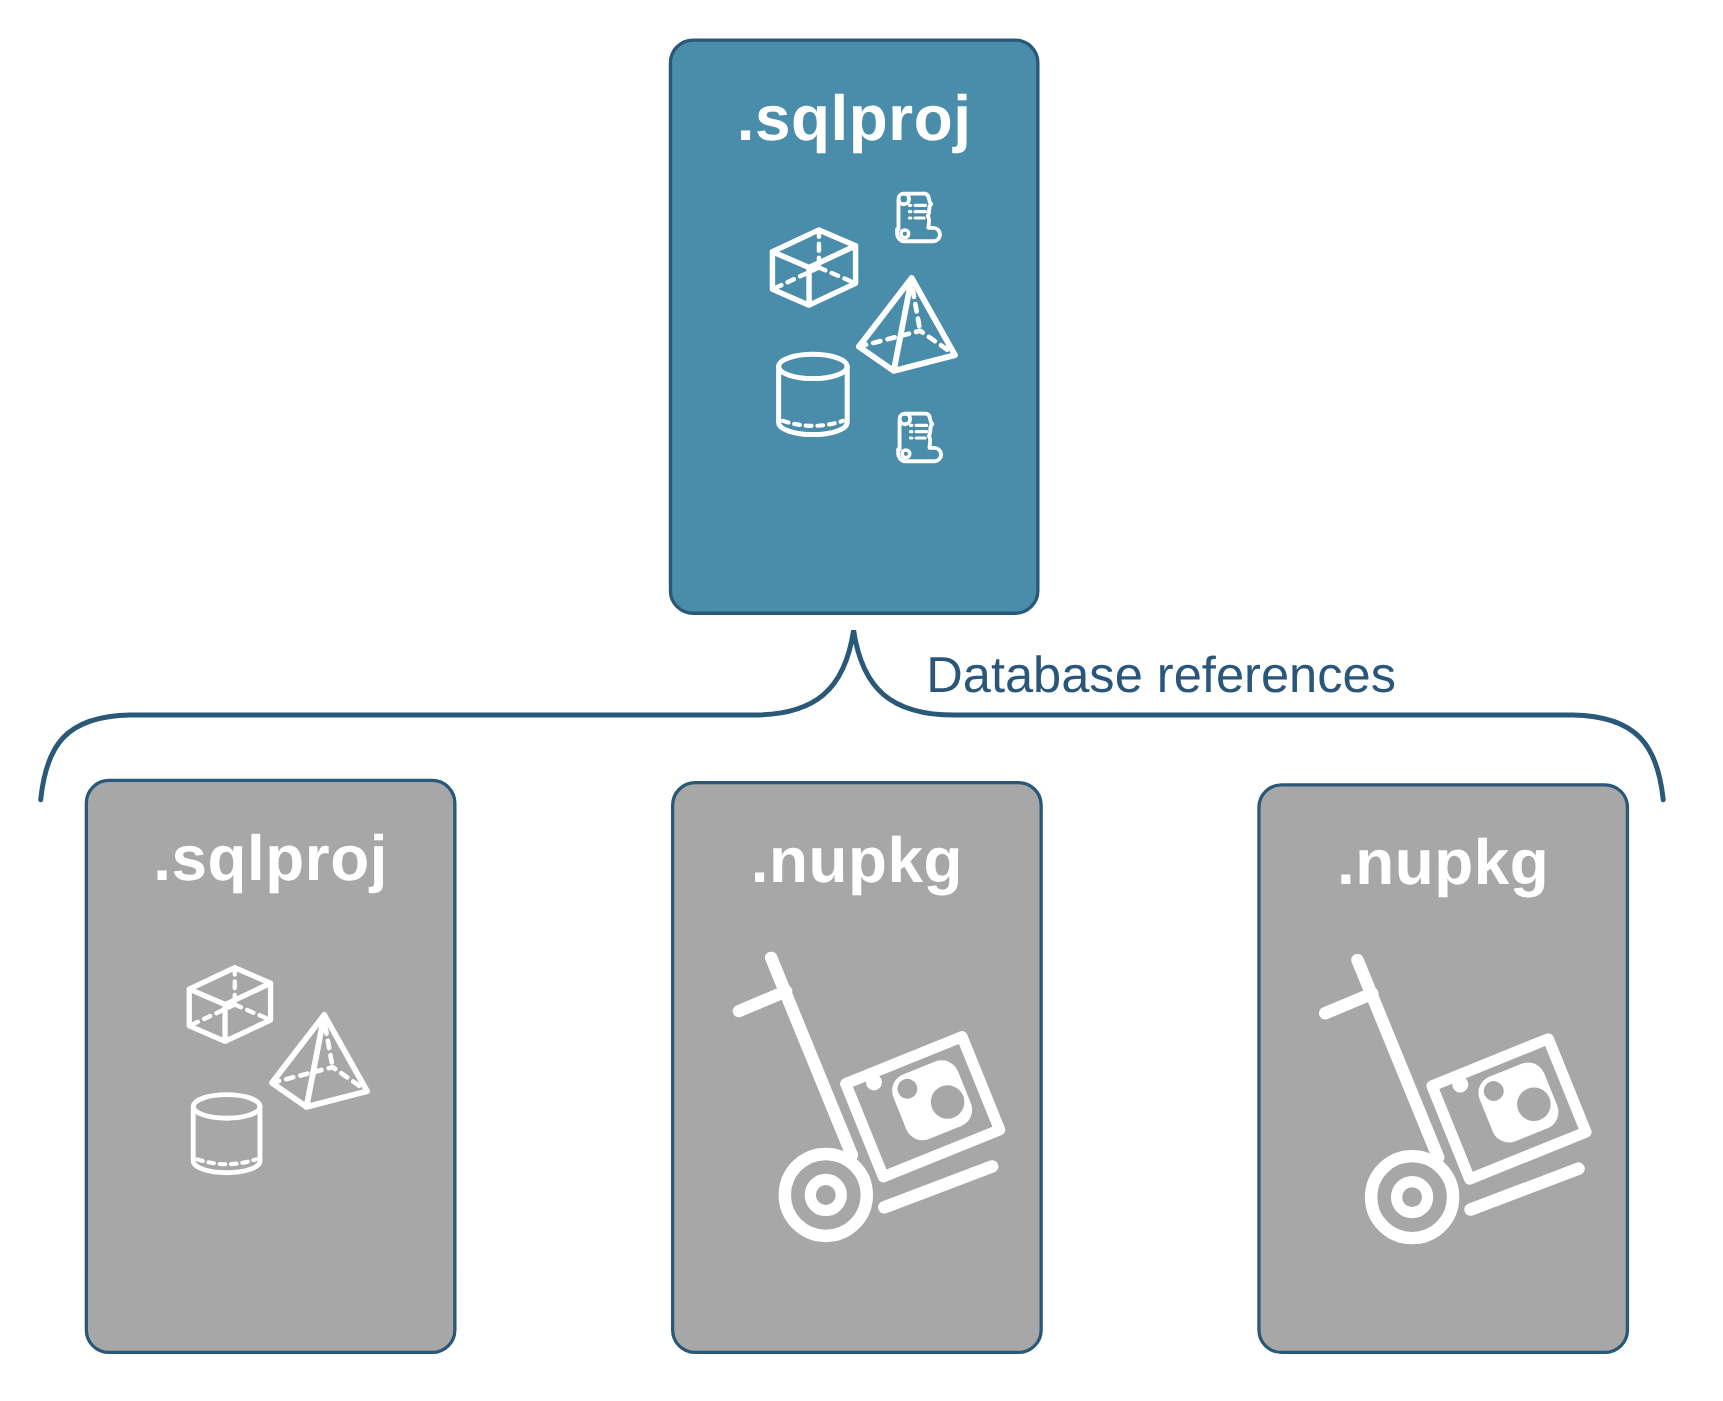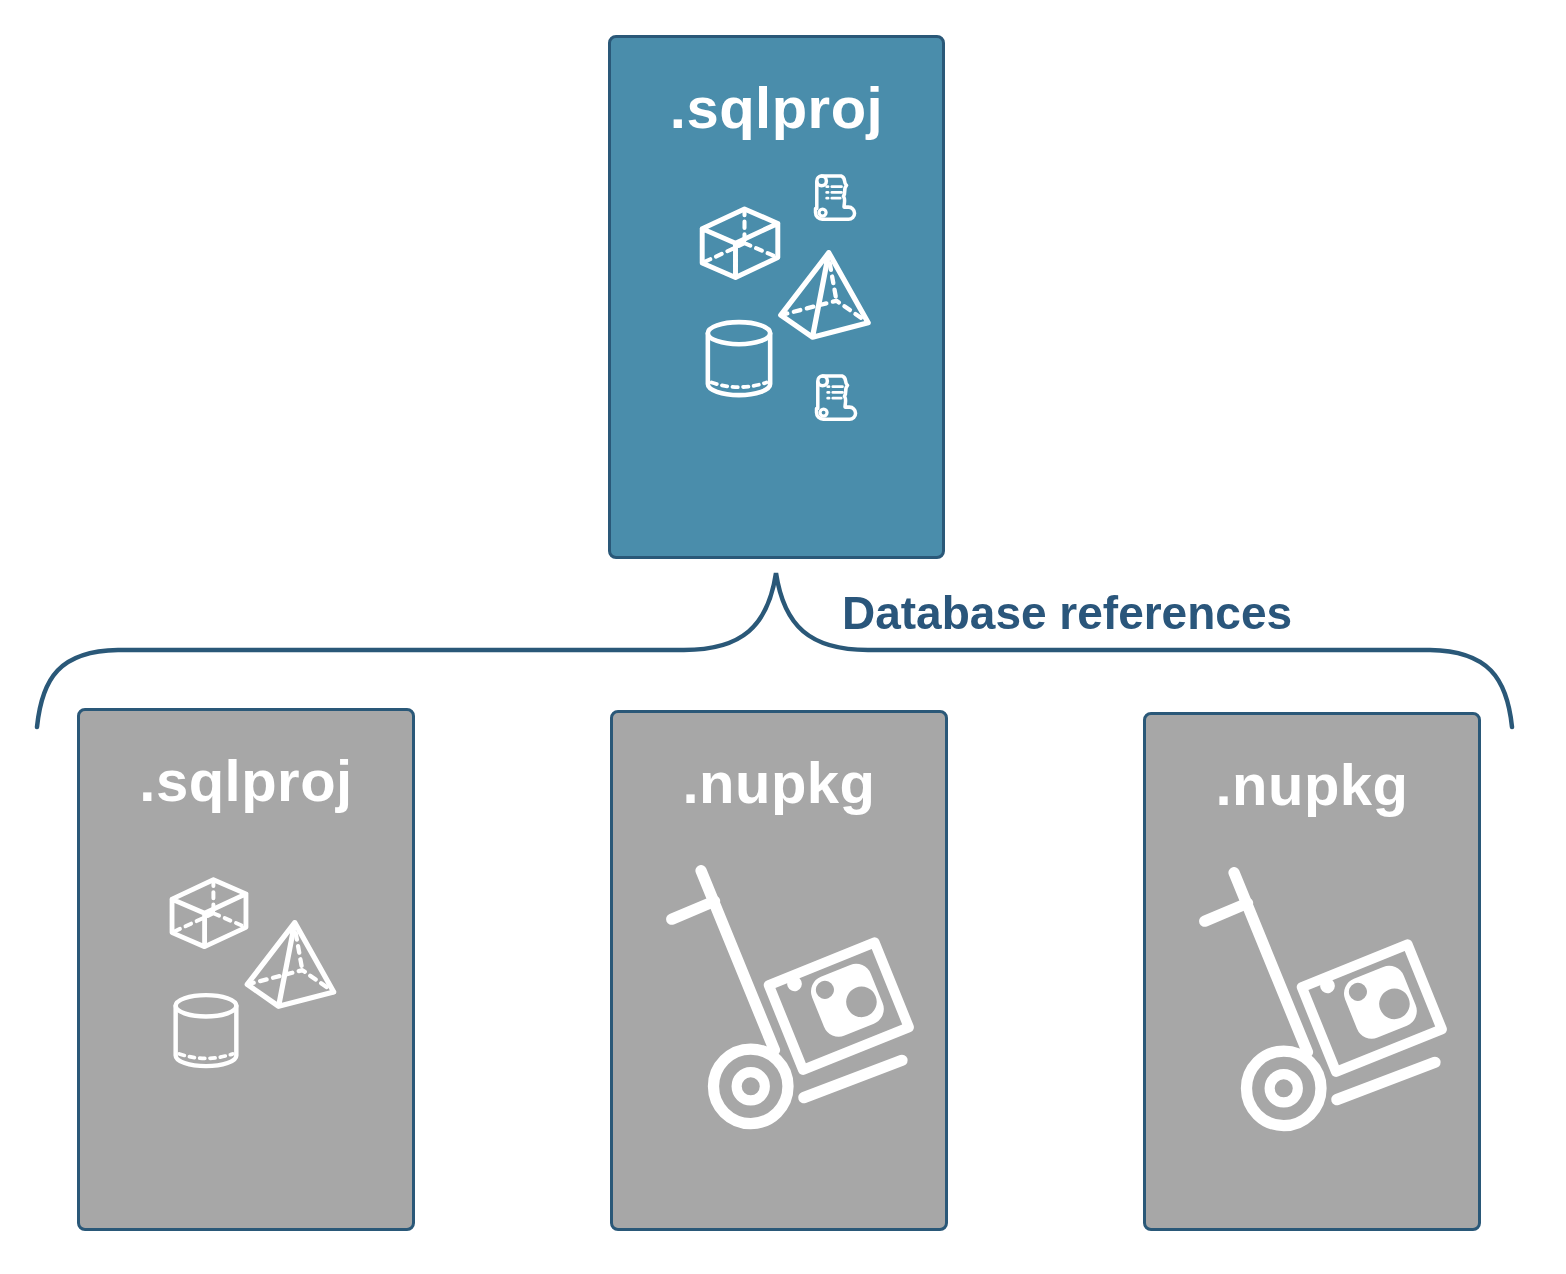--- a/index.html
+++ b/index.html
@@ -14,21 +14,21 @@
   #canvas{
     position:relative;
     width:1566px;height:1274px;
     background:var(--page-bg);
     font-family:"Liberation Sans", sans-serif;
     overflow:hidden;
   }
   .card{
     position:absolute;
     border:3.5px solid var(--stroke-blue);
-    border-radius:8px;
+    border-radius:22px;
     box-sizing:border-box;
   }
   .card.teal{background:var(--accent-teal);}
   .card.gray{background:var(--card-gray);}
   .card-title{
     position:absolute;
     top:36px;left:0;right:0;
     text-align:center;
     font-weight:bold;
     font-size:58px;
@@ -38,21 +38,21 @@
   .icon{position:absolute;}
   .icon svg{display:block;width:100%;height:100%;}
   .s{stroke:var(--icon-white);fill:none;stroke-linecap:round;stroke-linejoin:round;}
   .dash{stroke-dasharray:7 7;}
   .f{fill:var(--icon-white);stroke:none;}
   #brace-svg{position:absolute;left:0;top:0;width:1566px;height:1274px;pointer-events:none;}
   #brace-path{stroke:var(--stroke-blue);stroke-width:4.5;fill:none;stroke-linecap:round;}
   .connector-label{
     position:absolute;
     left:842px;top:586px;
-    font-weight:bold;
+    font-weight:normal;
     font-size:46px;
     color:var(--label-blue);
     white-space:nowrap;
   }
 </style>
 </head>
 <body>
 
 <div id="canvas">
 

